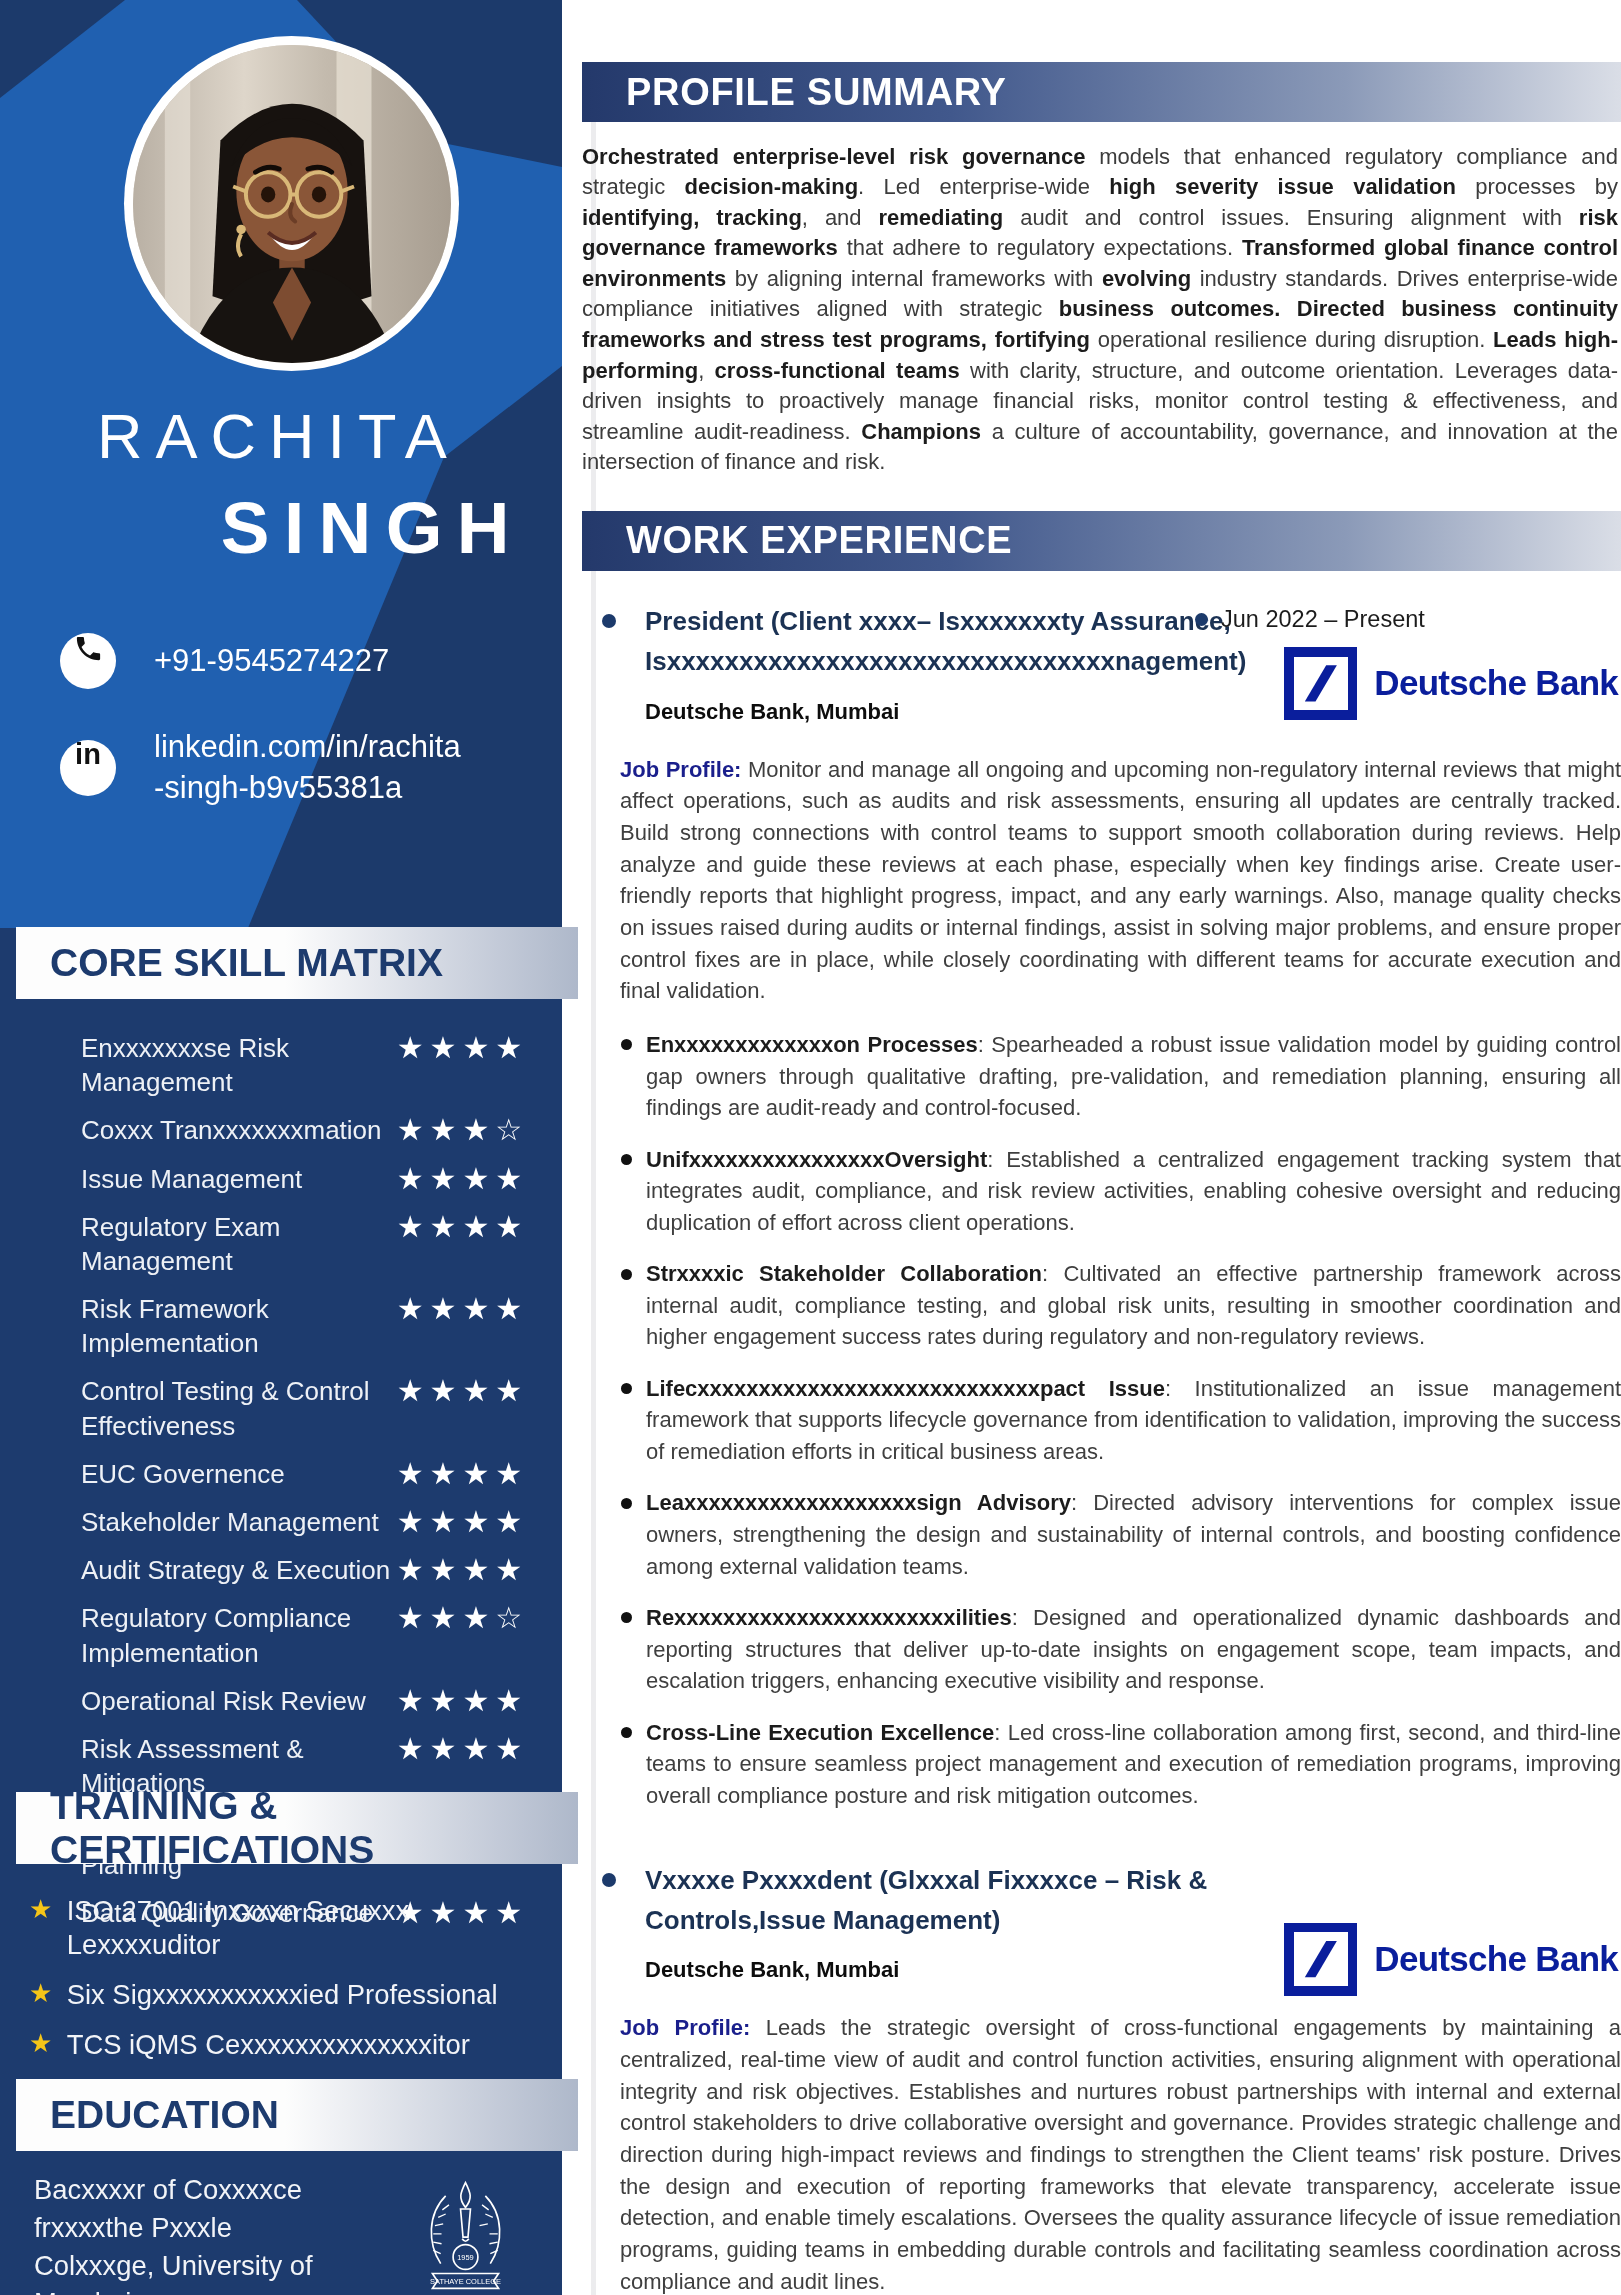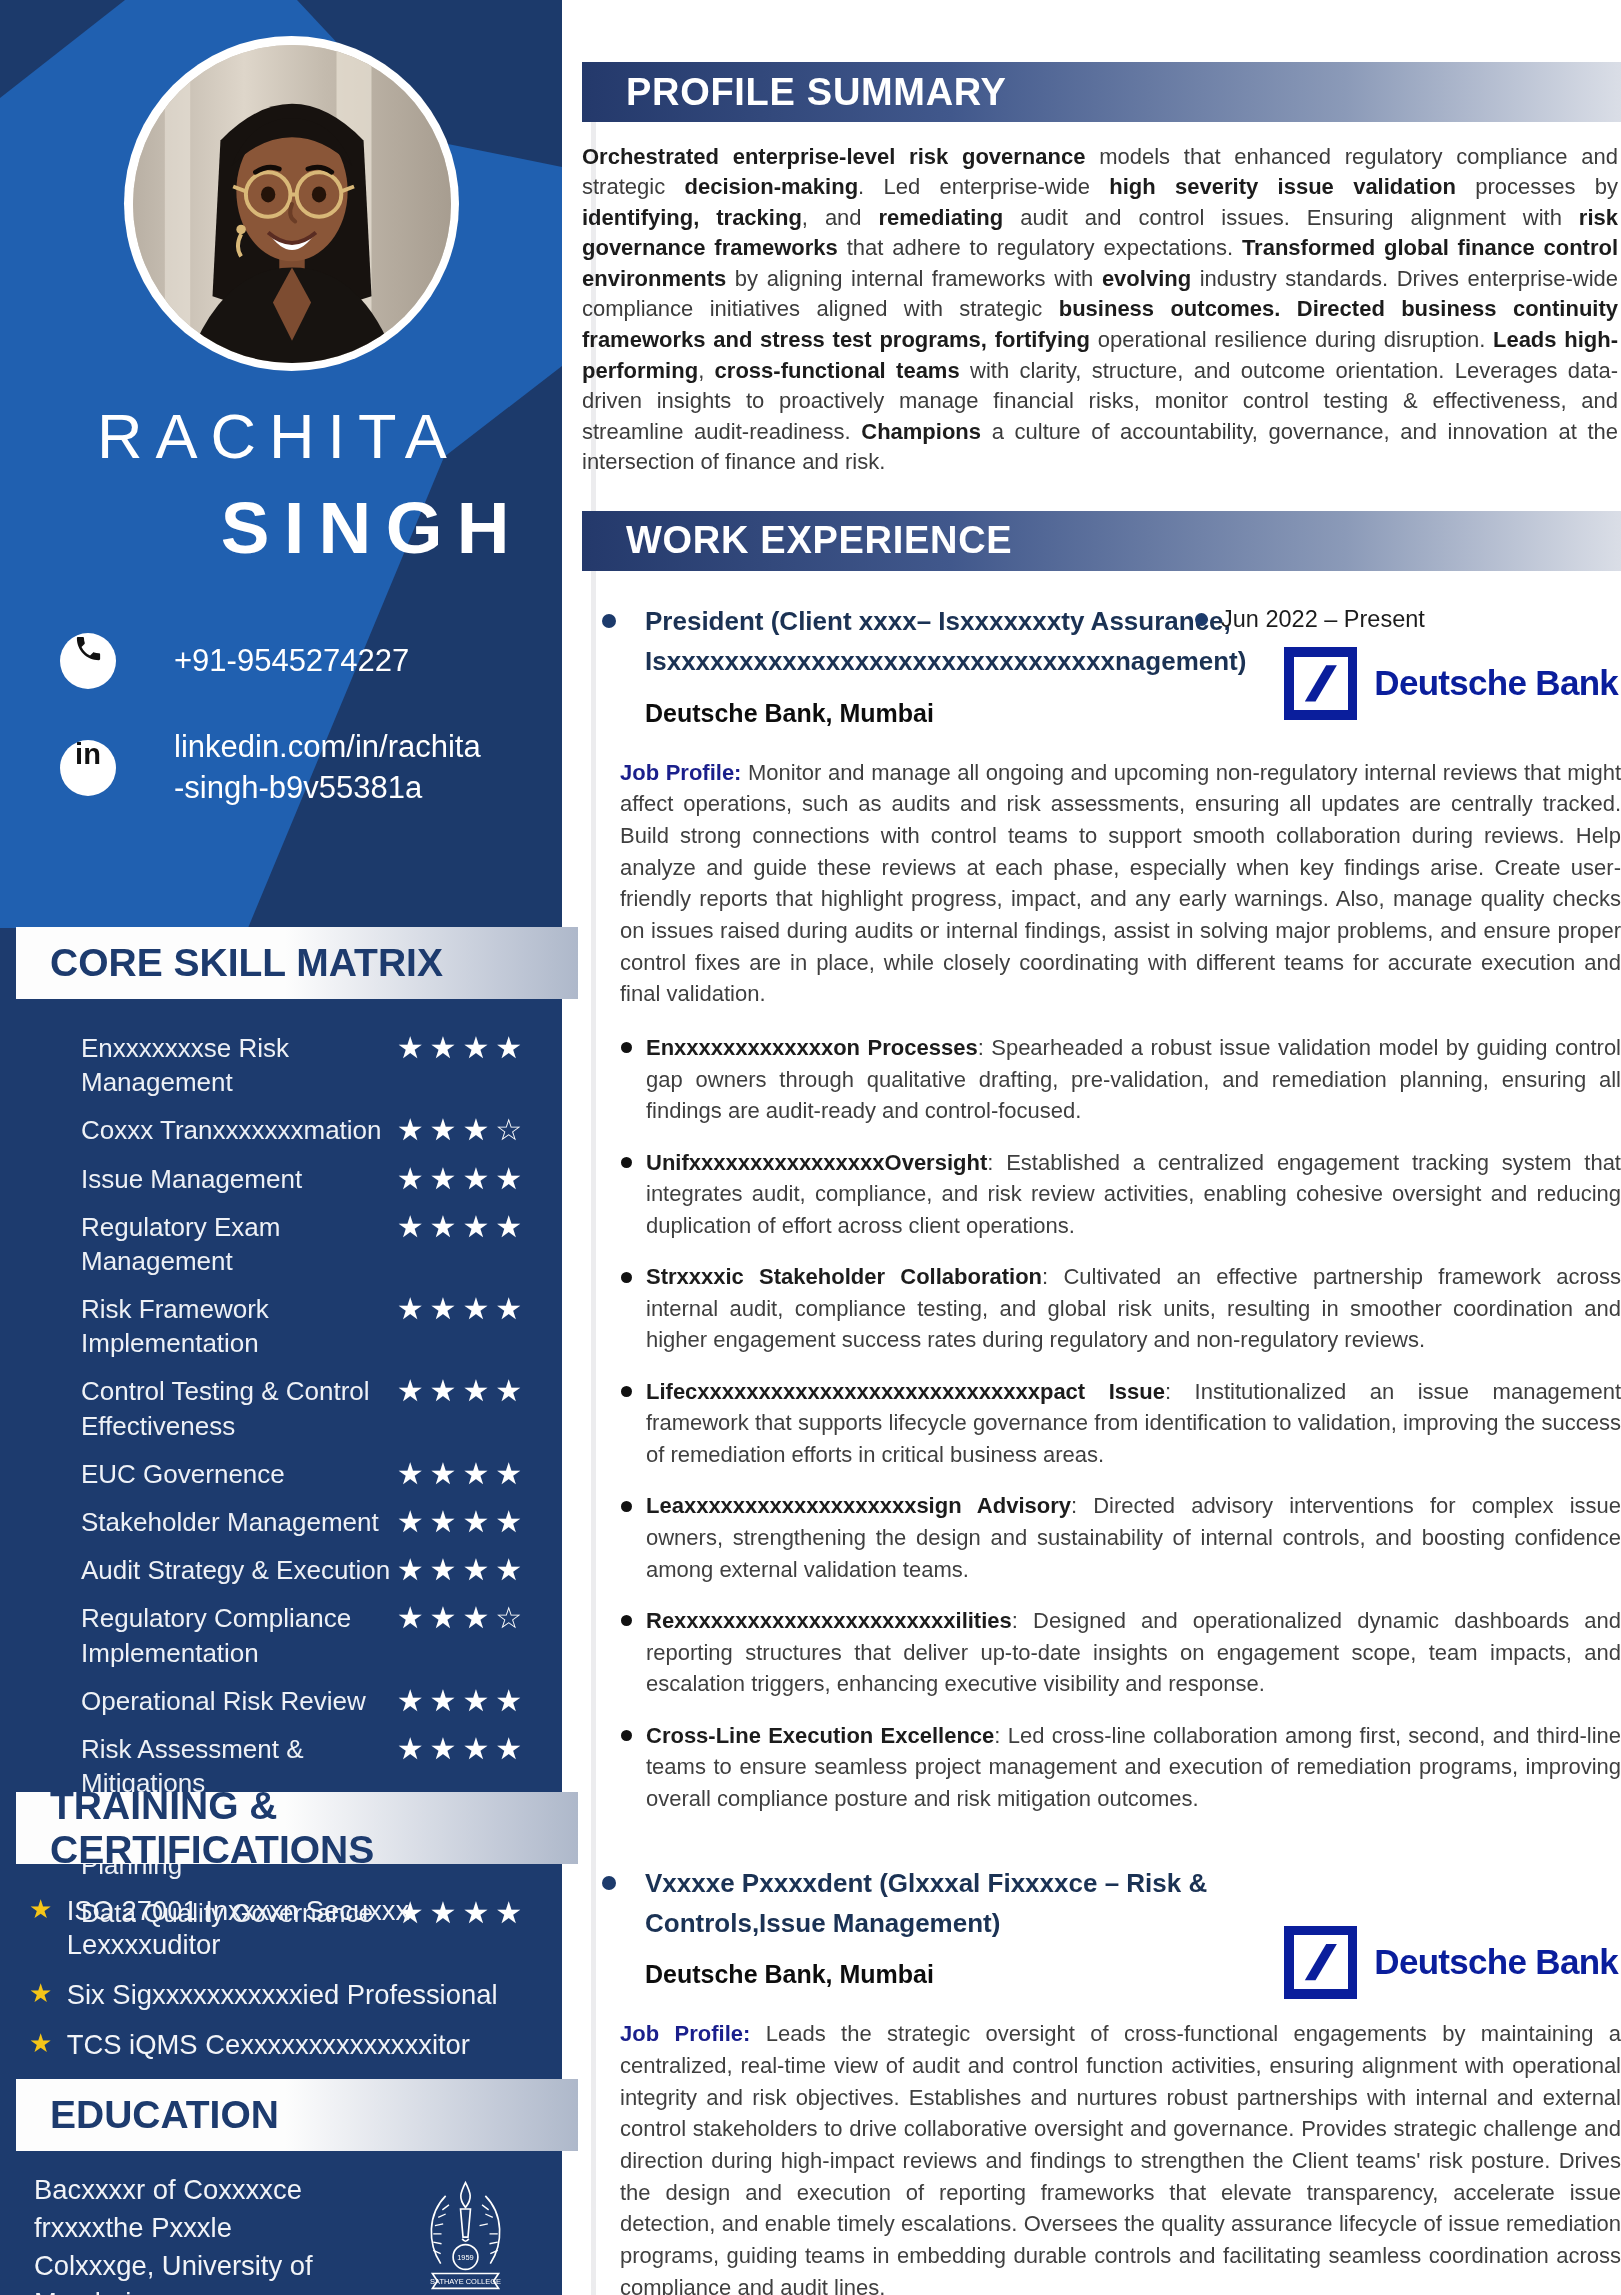--- a/index.html
+++ b/index.html
@@ -17,21 +17,21 @@
   .photo-ring{position:absolute;left:124px;top:36px;width:335px;height:335px;border-radius:50%;
               background:#ffffff;}
   .photo{position:absolute;inset:8.5px;border-radius:50%;overflow:hidden;background:#cfc6ba;}
   .photo svg{width:100%;height:100%;display:block;}
 
   .name-block{position:absolute;left:0;right:38px;top:400px;color:#fff;}
   .name-first{padding-left:97px;font-size:63px;letter-spacing:13px;font-weight:400;}
   .name-last{text-align:right;font-size:73px;letter-spacing:14.4px;font-weight:700;margin-top:14.4px;}
 
   .contact{position:absolute;left:60px;top:633px;right:26px;display:flex;flex-direction:column;gap:38px;}
-  .c-row{display:flex;align-items:center;gap:58px;}
+  .c-row{display:flex;align-items:center;gap:38px;}
   .c-icon{width:56px;height:56px;border-radius:50%;background:#fff;flex:0 0 56px;
           display:flex;align-items:flex-start;justify-content:center;}
   .c-icon svg{width:31px;height:31px;}
   .c-icon .in-txt{font-size:29px;font-weight:800;color:#111;line-height:1;}
   .c-text{color:#fff;font-size:31px;line-height:1.32;}
 
   .side-bar-header{position:absolute;left:16px;width:562px;height:72px;
       background:linear-gradient(90deg,#fdfdfd 0%,#fdfdfd 48%,#c3cad8 86%,#aeb8ca 100%);
       color:#1d3b6e;font-size:39px;font-weight:800;letter-spacing:0px;
       display:flex;align-items:center;padding-left:34px;box-sizing:border-box;}
@@ -79,21 +79,21 @@
           border-radius:50%;background:#1c3a6b;}
   .jdate{position:absolute;left:575px;top:5.2px;display:flex;align-items:center;gap:13px;
          color:#1c1c1c;font-size:23.5px;}
   .jdate::before{content:"";width:13px;height:13px;border-radius:50%;background:#1c3a6b;flex:0 0 auto;}
   .jlogo{position:absolute;right:3.9px;display:flex;align-items:center;gap:17px;}
   .db-box{width:73px;height:73px;background:#0a1e9c;position:relative;flex:0 0 auto;}
   .db-box::before{content:"";position:absolute;inset:9.8px;background:#fff;}
   .db-box::after{content:"";position:absolute;inset:9.8px;background:#0a1e9c;
       clip-path:polygon(60% 16%,80% 16%,40% 84%,20% 84%);}
   .db-text{color:#0a1e9c;font-size:35px;font-weight:700;letter-spacing:-0.7px;white-space:nowrap;}
-  .jcompany{margin-top:17px;padding-left:25px;color:#0d0d0d;font-size:25px;font-weight:700;}
+  .jcompany{margin-top:17px;padding-left:25px;color:#0d0d0d;font-size:22px;font-weight:700;}
   .jprofile{margin-top:29px;width:1001px;font-size:22px;line-height:1.44;color:#3f3f3f;
             text-align:justify;}
   .jp-label{color:#1a1f8c;font-weight:700;}
   .jbullets{margin:22px 0 0 0;padding:0;list-style:none;width:1001px;}
   .jbullets li{position:relative;padding-left:26px;margin-bottom:19.6px;font-size:22px;line-height:1.44;
                color:#3f3f3f;text-align:justify;}
   .jbullets li::before{content:"";position:absolute;left:1.3px;top:10.5px;width:11px;height:11px;
                border-radius:50%;background:#111;}
   .b-lead{font-weight:700;color:#1c1c1c;}
 </style>

